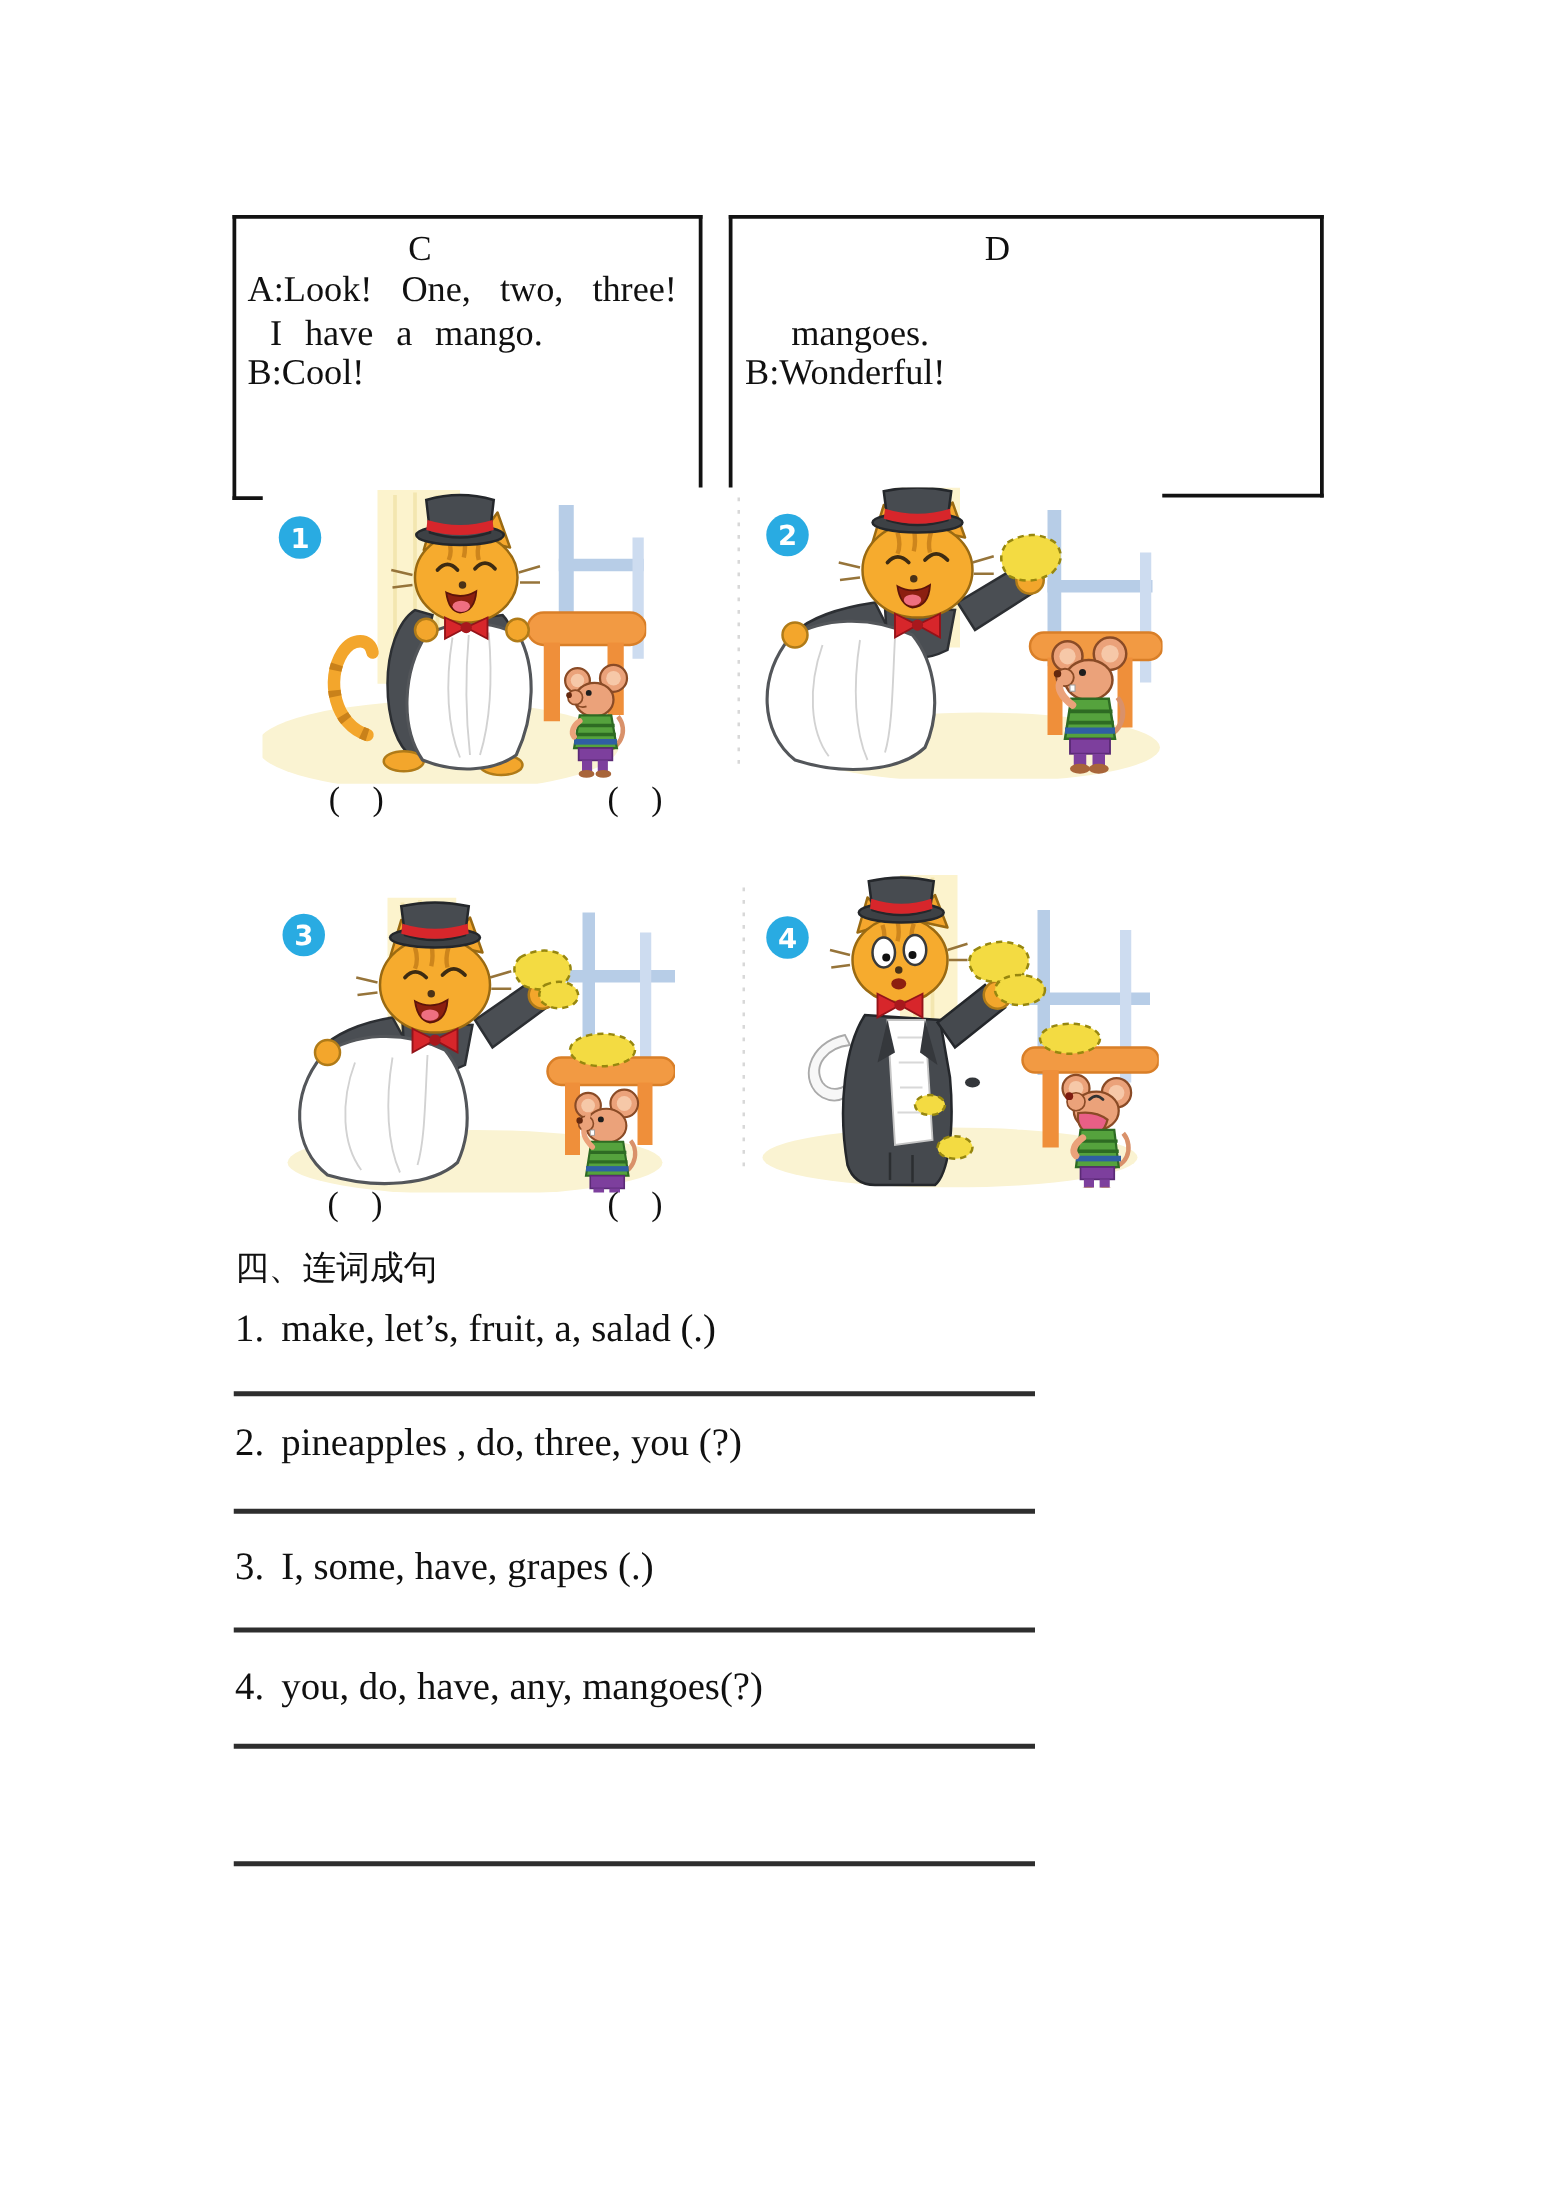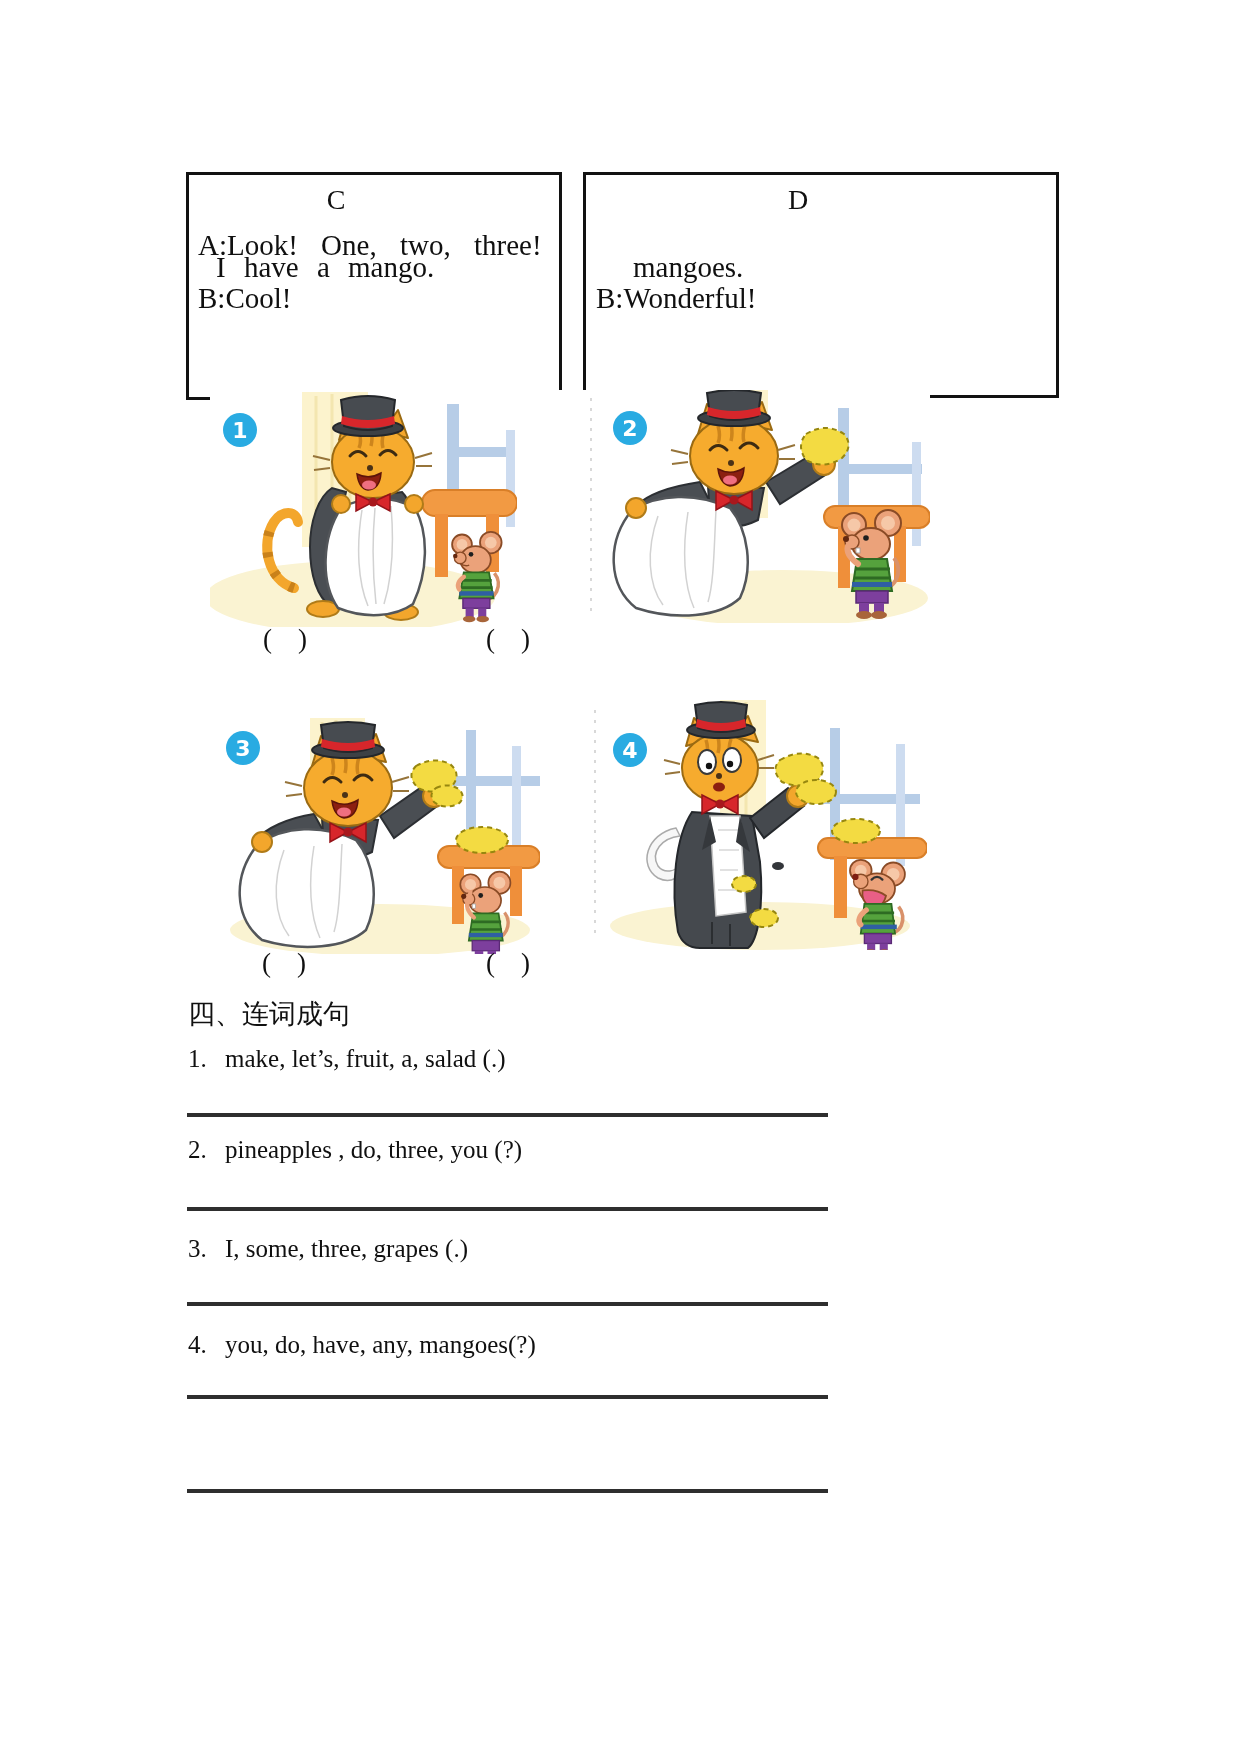--- a/index.html
+++ b/index.html
@@ -14,36 +14,36 @@
   .dlg-label{position:absolute;font-size:28px;text-align:center;}
   .dlg-line{position:absolute;font-size:29px;white-space:nowrap;}
   
   .panel{position:absolute;}
   .panel svg{display:block;}
   
   .slot{position:absolute;font-size:27px;white-space:nowrap;}
   .slot .close{margin-left:26px;}
   
   .sec-heading{position:absolute;left:188px;font-size:27px;white-space:nowrap;text-align:right;}
-  .item{position:absolute;left:188px;font-size:25px;white-space:nowrap;}
+  .item{position:absolute;left:188px;font-size:31px;white-space:nowrap;}
   .item .num{display:inline-block;width:37px;}
   .answer-line{position:absolute;left:187px;width:641px;height:4px;background:#2e2e2e;}
 </style>
 </head>
 <body>
 
 <div class="page">
 
   <div class="dialog-box" style="left:186px;top:172px;width:376px;height:232px;">
     <div class="seg" style="left:0;top:0;width:376px;height:3px;"></div>
     <div class="seg" style="left:0;top:0;width:3px;height:228px;"></div>
     <div class="seg" style="left:373px;top:0;width:3px;height:218px;"></div>
     <div class="seg" style="left:0;top:225px;width:27px;height:3px;"></div>
     <div class="dlg-label" style="left:0;top:12px;width:300px;">C</div>
-    <div class="dlg-line" style="left:12px;top:44px;word-spacing:16px;margin-top:13px;">A:Look! One, two, three!</div>
+    <div class="dlg-line" style="left:12px;top:44px;word-spacing:16px;">A:Look! One, two, three!</div>
     <div class="dlg-line" style="left:30px;top:79px;word-spacing:11px;">I have a mango.</div>
     <div class="dlg-line" style="left:12px;top:110px;">B:Cool!</div>
   </div>
 
   <div class="dialog-box" style="left:583px;top:172px;width:476px;height:232px;">
     <div class="seg" style="left:0;top:0;width:476px;height:3px;"></div>
     <div class="seg" style="left:0;top:0;width:3px;height:218px;"></div>
     <div class="seg" style="left:473px;top:0;width:3px;height:226px;"></div>
     <div class="seg" style="left:334px;top:223px;width:142px;height:3px;"></div>
     <div class="dlg-label" style="left:0;top:12px;width:430px;">D</div>
@@ -369,21 +369,21 @@
     <span class="num">1.</span><span class="txt">make, let’s, fruit, a, salad (.)</span>
   </div>
   <div class="answer-line" style="top:1113px;"></div>
 
   <div class="item" style="top:1136px;">
     <span class="num">2.</span><span class="txt">pineapples , do, three, you (?)</span>
   </div>
   <div class="answer-line" style="top:1207px;"></div>
 
   <div class="item" style="top:1235px;">
-    <span class="num">3.</span><span class="txt">I, some, three, grapes (.)</span>
+    <span class="num">3.</span><span class="txt">I, some, have, grapes (.)</span>
   </div>
   <div class="answer-line" style="top:1302px;"></div>
 
   <div class="item" style="top:1331px;">
     <span class="num">4.</span><span class="txt">you, do, have, any, mangoes(?)</span>
   </div>
   <div class="answer-line" style="top:1395px;"></div>
 
   <div class="answer-line" style="top:1489px;"></div>
 

